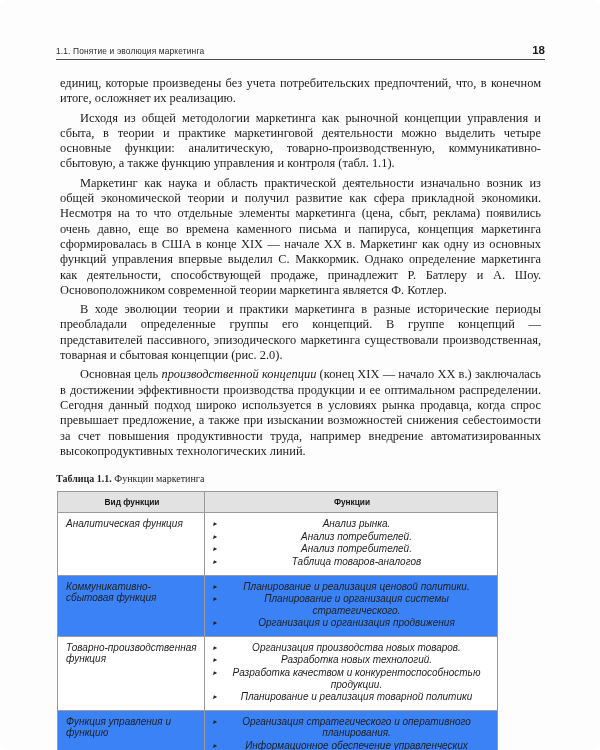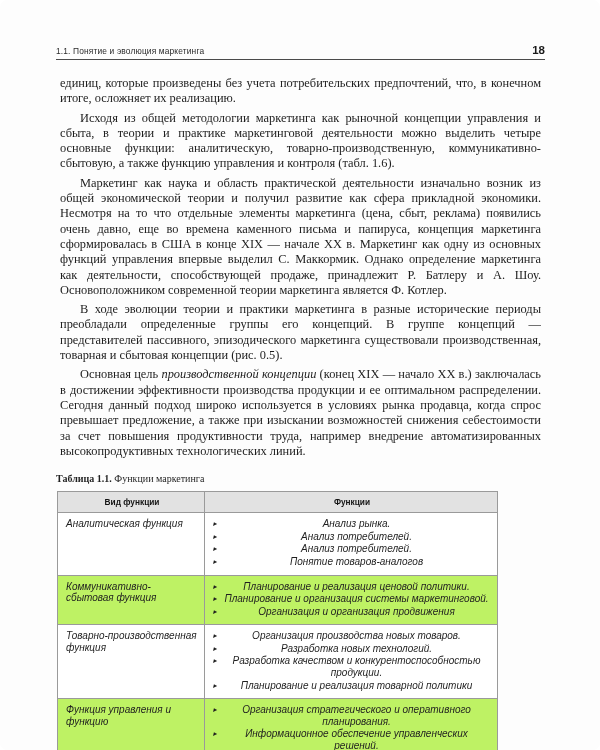--- a/index.html
+++ b/index.html
@@ -108,21 +108,21 @@
   .col-kind { width: 147px; }
   .col-funcs { width: auto; }
 
   .tbl td {
     font-size: 10px;
     line-height: 11.6px;
     color: #1f1f1f;
     font-style: italic;
   }
   .row-shaded td {
-    background: #bef264;
+    background: #3b82f6;
   }
   .row-plain td {
     background: #ffffff;
   }
   .cell-kind {
     padding-left: 9px;
   }
   ul.bullets {
     list-style: none;
     margin: 0;
@@ -151,23 +151,23 @@
 <div class="page">
   <div class="content">
 
     <div class="runhead">
       <span class="runhead-title">1.1. Понятие и эволюция маркетинга</span>
       <span class="runhead-page">18</span>
     </div>
 
     <div>
       <p class="para">единиц, которые произведены без учета потребительских предпочтений, что, в конечном итоге, осложняет их реализацию.</p>
-      <p class="para indent">Исходя из общей методологии маркетинга как рыночной концепции управления и сбыта, в теории и практике маркетинговой деятельности можно выделить четыре основные функции: аналитическую, товарно-производственную, коммуникативно-сбытовую, а также функцию управления и контроля (табл. 1.6).</p>
+      <p class="para indent">Исходя из общей методологии маркетинга как рыночной концепции управления и сбыта, в теории и практике маркетинговой деятельности можно выделить четыре основные функции: аналитическую, товарно-производственную, коммуникативно-сбытовую, а также функцию управления и контроля (табл. 1.1).</p>
       <p class="para indent">Маркетинг как наука и область практической деятельности изначально возник из общей экономической теории и получил развитие как сфера прикладной экономики. Несмотря на то что отдельные элементы маркетинга (цена, сбыт, реклама) появились очень давно, еще во времена каменного письма и папируса, концепция маркетинга сформировалась в США в конце XIX — начале XX в. Маркетинг как одну из основных функций управления впервые выделил С. Маккормик. Однако определение маркетинга как деятельности, способствующей продаже, принадлежит Р. Батлеру и А. Шоу. Основоположником современной теории маркетинга является Ф. Котлер.</p>
-      <p class="para indent">В ходе эволюции теории и практики маркетинга в разные исторические периоды преобладали определенные группы его концепций. В группе концепций — представителей пассивного, эпизодического маркетинга существовали производственная, товарная и сбытовая концепции (рис. 0.5).</p>
+      <p class="para indent">В ходе эволюции теории и практики маркетинга в разные исторические периоды преобладали определенные группы его концепций. В группе концепций — представителей пассивного, эпизодического маркетинга существовали производственная, товарная и сбытовая концепции (рис. 2.0).</p>
       <p class="para indent"><span>Основная цель </span><span class="it">производственной концепции</span><span> (конец XIX — начало XX в.) заключалась в достижении эффективности производства продукции и ее оптимальном распределении. Сегодня данный подход широко используется в условиях рынка продавца, когда спрос превышает предложение, а также при изыскании возможностей снижения себестоимости за счет повышения продуктивности труда, например внедрение автоматизированных высокопродуктивных технологических линий.</span></p>
     </div>
 
     <div class="table-caption"><span class="cap-num">Таблица 1.1.</span><span> Функции маркетинга</span></div>
 
     <table class="tbl">
       <colgroup>
         <col class="col-kind">
         <col class="col-funcs">
       </colgroup>
@@ -178,30 +178,30 @@
         </tr>
       </thead>
       <tbody>
         <tr class="row-plain">
           <td class="cell-kind">Аналитическая функция</td>
           <td>
             <ul class="bullets">
               <li>Анализ рынка.</li>
               <li>Анализ потребителей.</li>
               <li>Анализ потребителей.</li>
-              <li>Понятие товаров-аналогов</li>
+              <li>Таблица товаров-аналогов</li>
             </ul>
           </td>
         </tr>
         <tr class="row-shaded">
           <td class="cell-kind">Коммуникативно-сбытовая функция</td>
           <td>
             <ul class="bullets">
               <li>Планирование и реализация ценовой политики.</li>
-              <li>Планирование и организация системы маркетинговой.</li>
+              <li>Планирование и организация системы стратегического.</li>
               <li>Организация и организация продвижения</li>
             </ul>
           </td>
         </tr>
         <tr class="row-plain">
           <td class="cell-kind">Товарно-производственная функция</td>
           <td>
             <ul class="bullets">
               <li>Организация производства новых товаров.</li>
               <li>Разработка новых технологий.</li>

